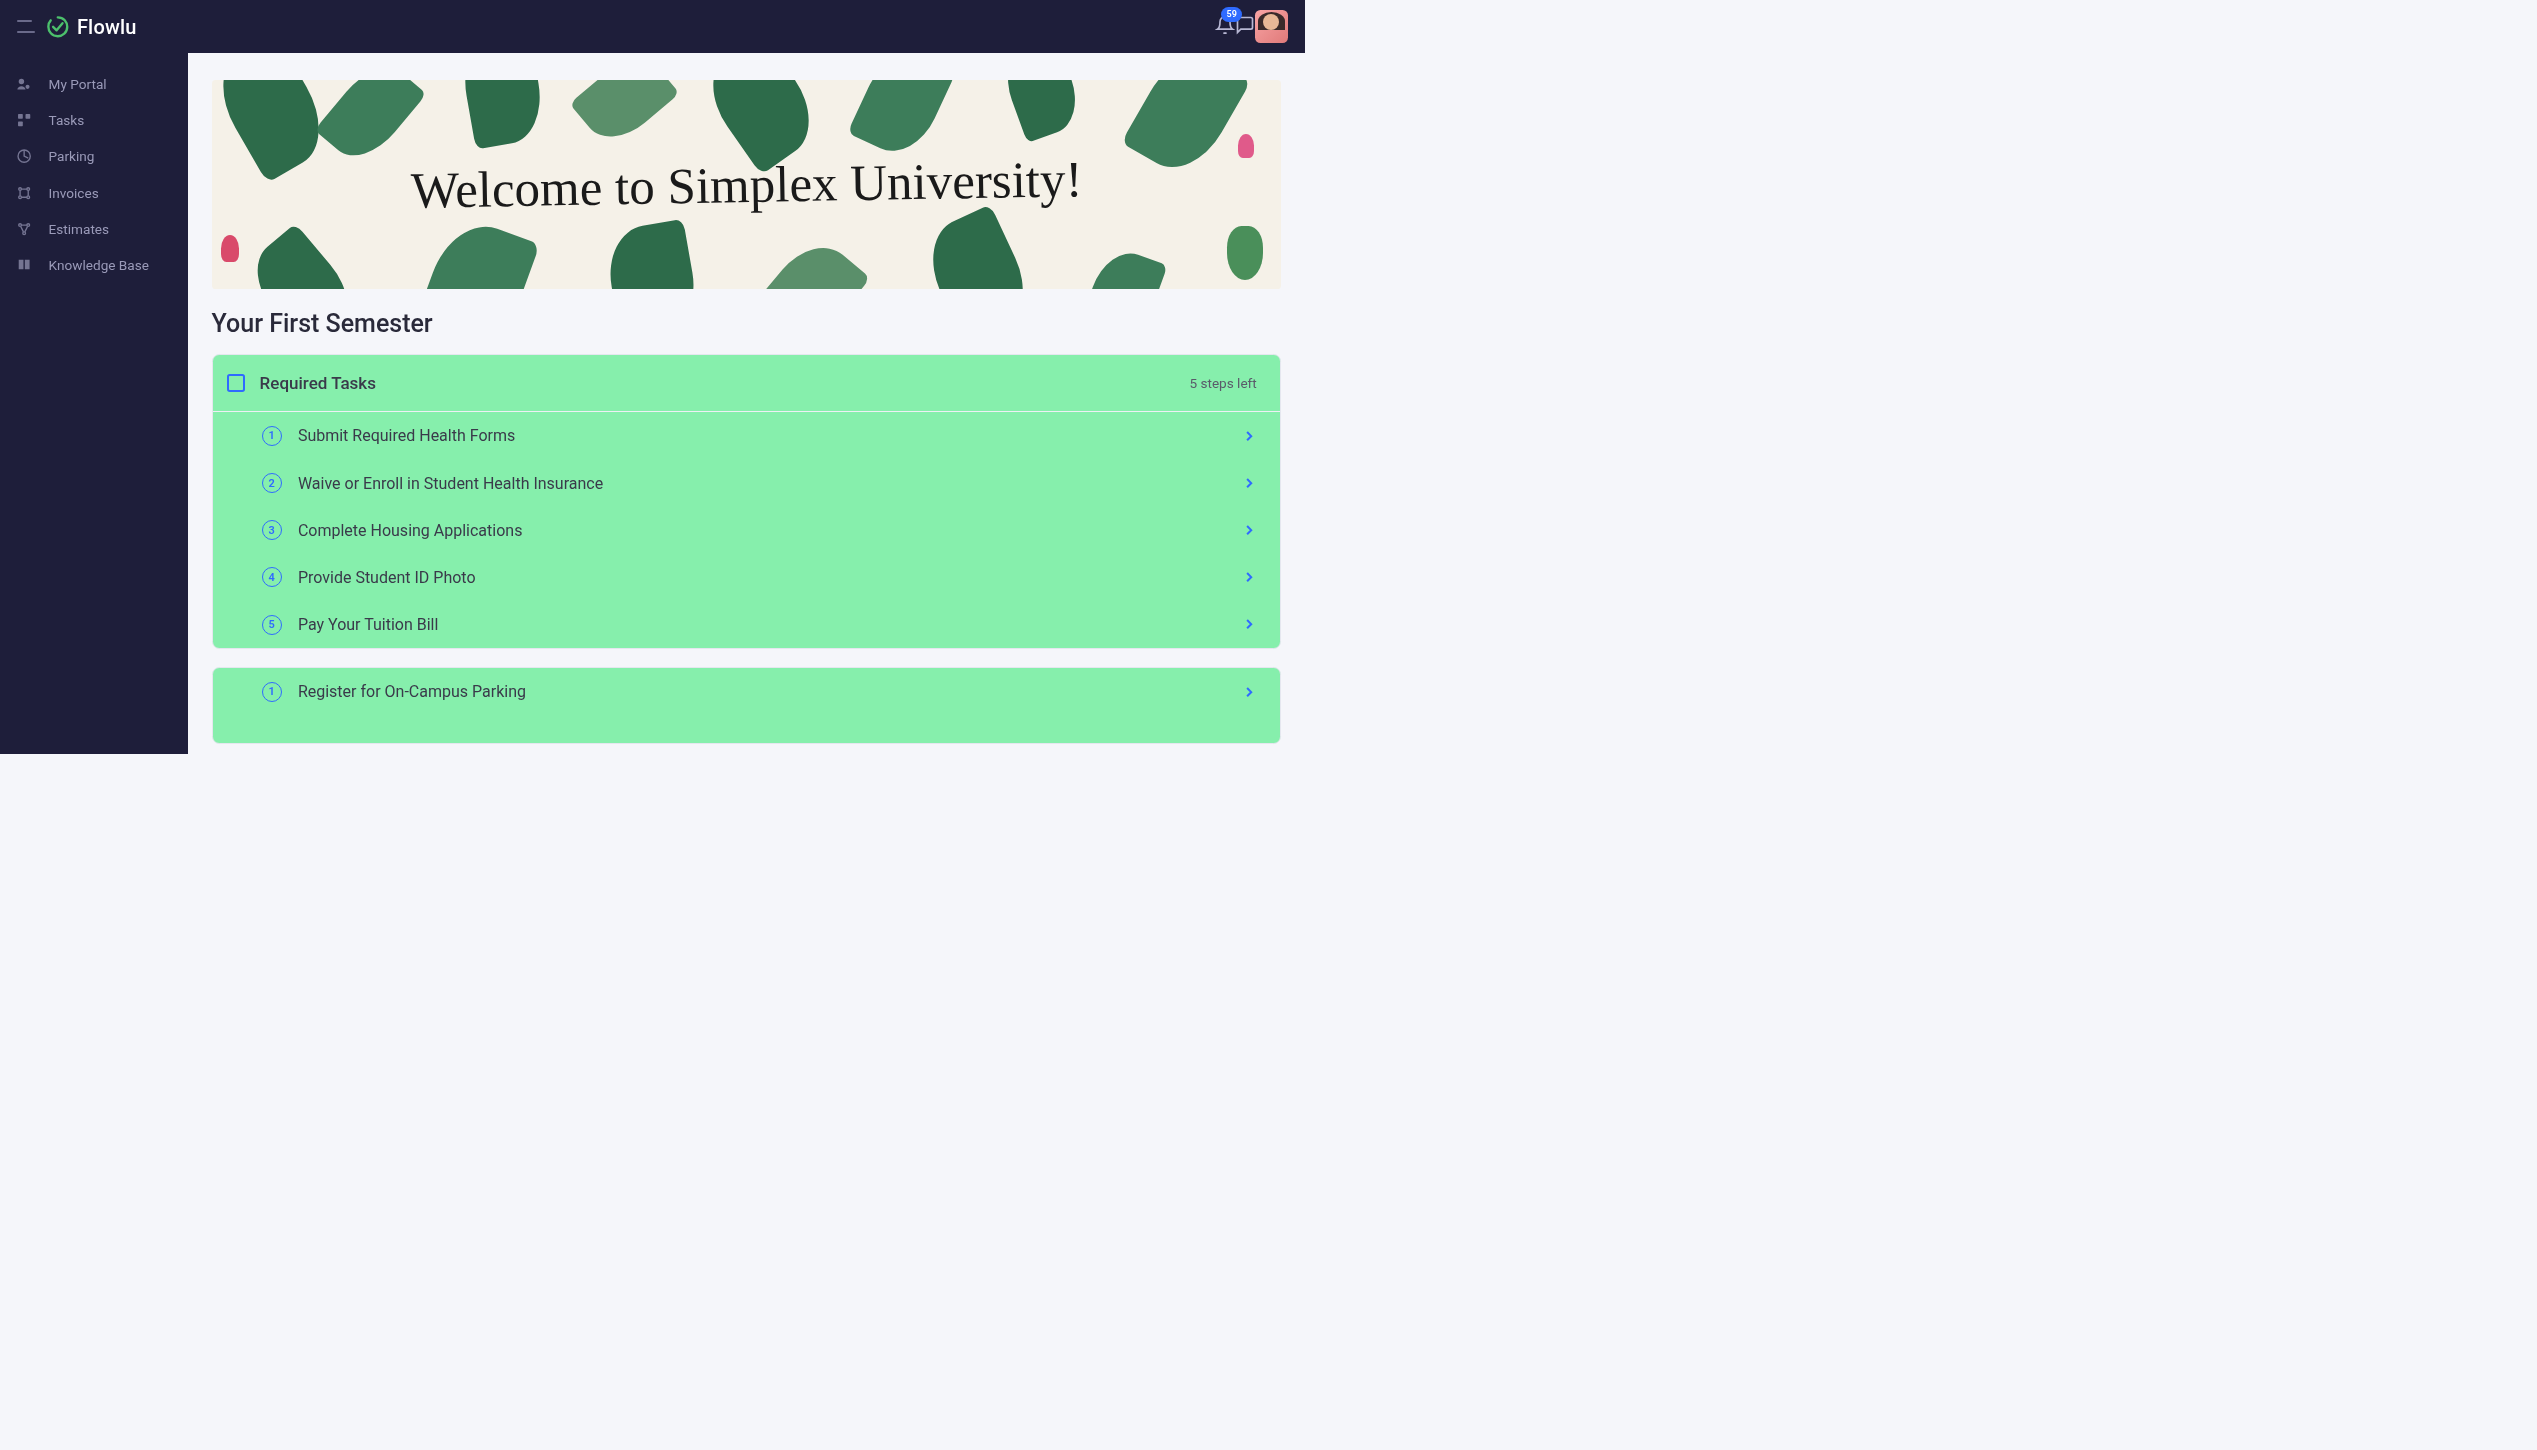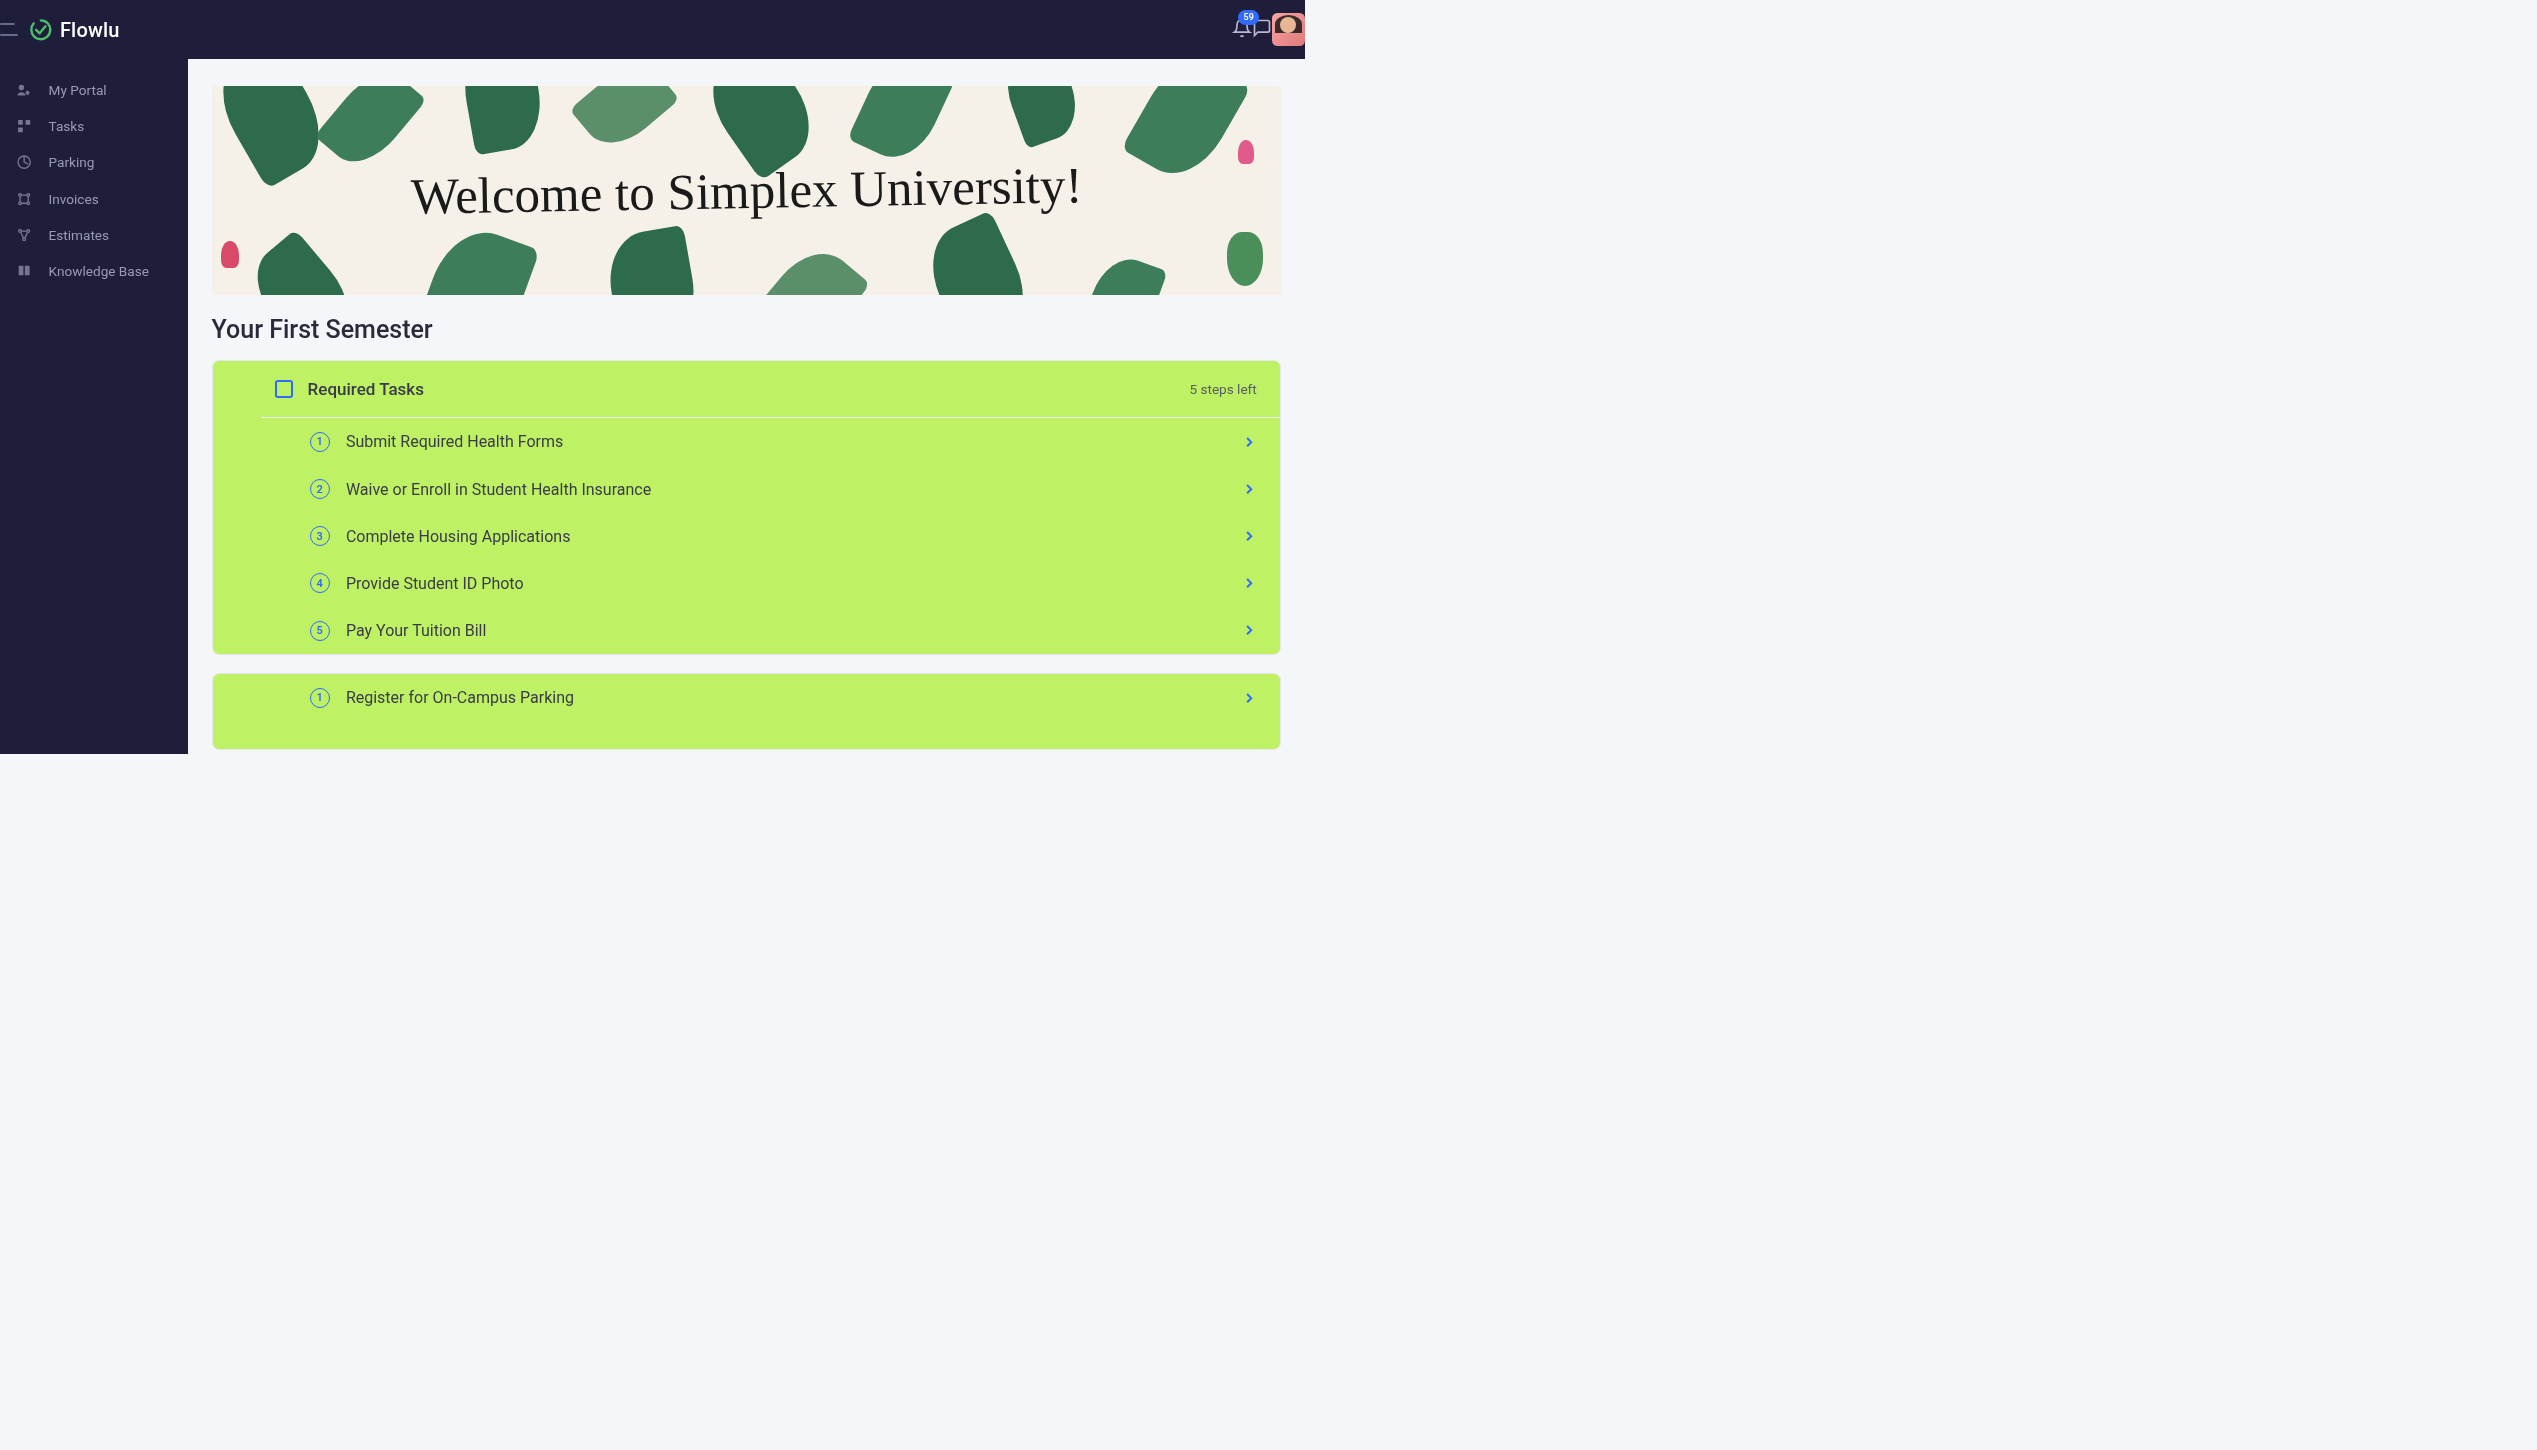--- a/index.html
+++ b/index.html
@@ -4,25 +4,25 @@
 <style>
 * { margin: 0; padding: 0; box-sizing: border-box; }
 body {
   font-family: -apple-system, BlinkMacSystemFont, "Segoe UI", Roboto, Helvetica, Arial, sans-serif;
   background: #f5f6fa;
   width: 1305px;
   height: 754px;
   overflow: hidden;
 }
 .header {
-  height: 59px;
+  height: 53px;
   background: #1e1e3a;
   display: flex;
   align-items: center;
-  padding: 0 0;
+  padding: 0 17px;
   justify-content: space-between;
 }
 .header-left {
   display: flex;
   align-items: center;
   gap: 11px;
 }
 .menu-icon {
   width: 18px;
   height: 12.7px;
@@ -153,25 +153,24 @@
   position: absolute;
   border-radius: 50% 10% 50% 10%;
 }
 .page-title {
   font-size: 25px;
   font-weight: 500;
   color: #2a2a3a;
   margin-bottom: 16.3px;
 }
 .card {
-  background: #bef264;
+  background: #86efac;
   border: 0.9px solid #e5e7ef;
   border-radius: 7.3px;
   margin-bottom: 18px;
-  padding-left: 48px;
 }
 .card-header {
   display: flex;
   align-items: center;
   padding: 18px 23.6px 18px 14.5px;
   border-bottom: 0.9px solid #eef0f5;
 }
 .checkbox {
   width: 18px;
   height: 18px;

